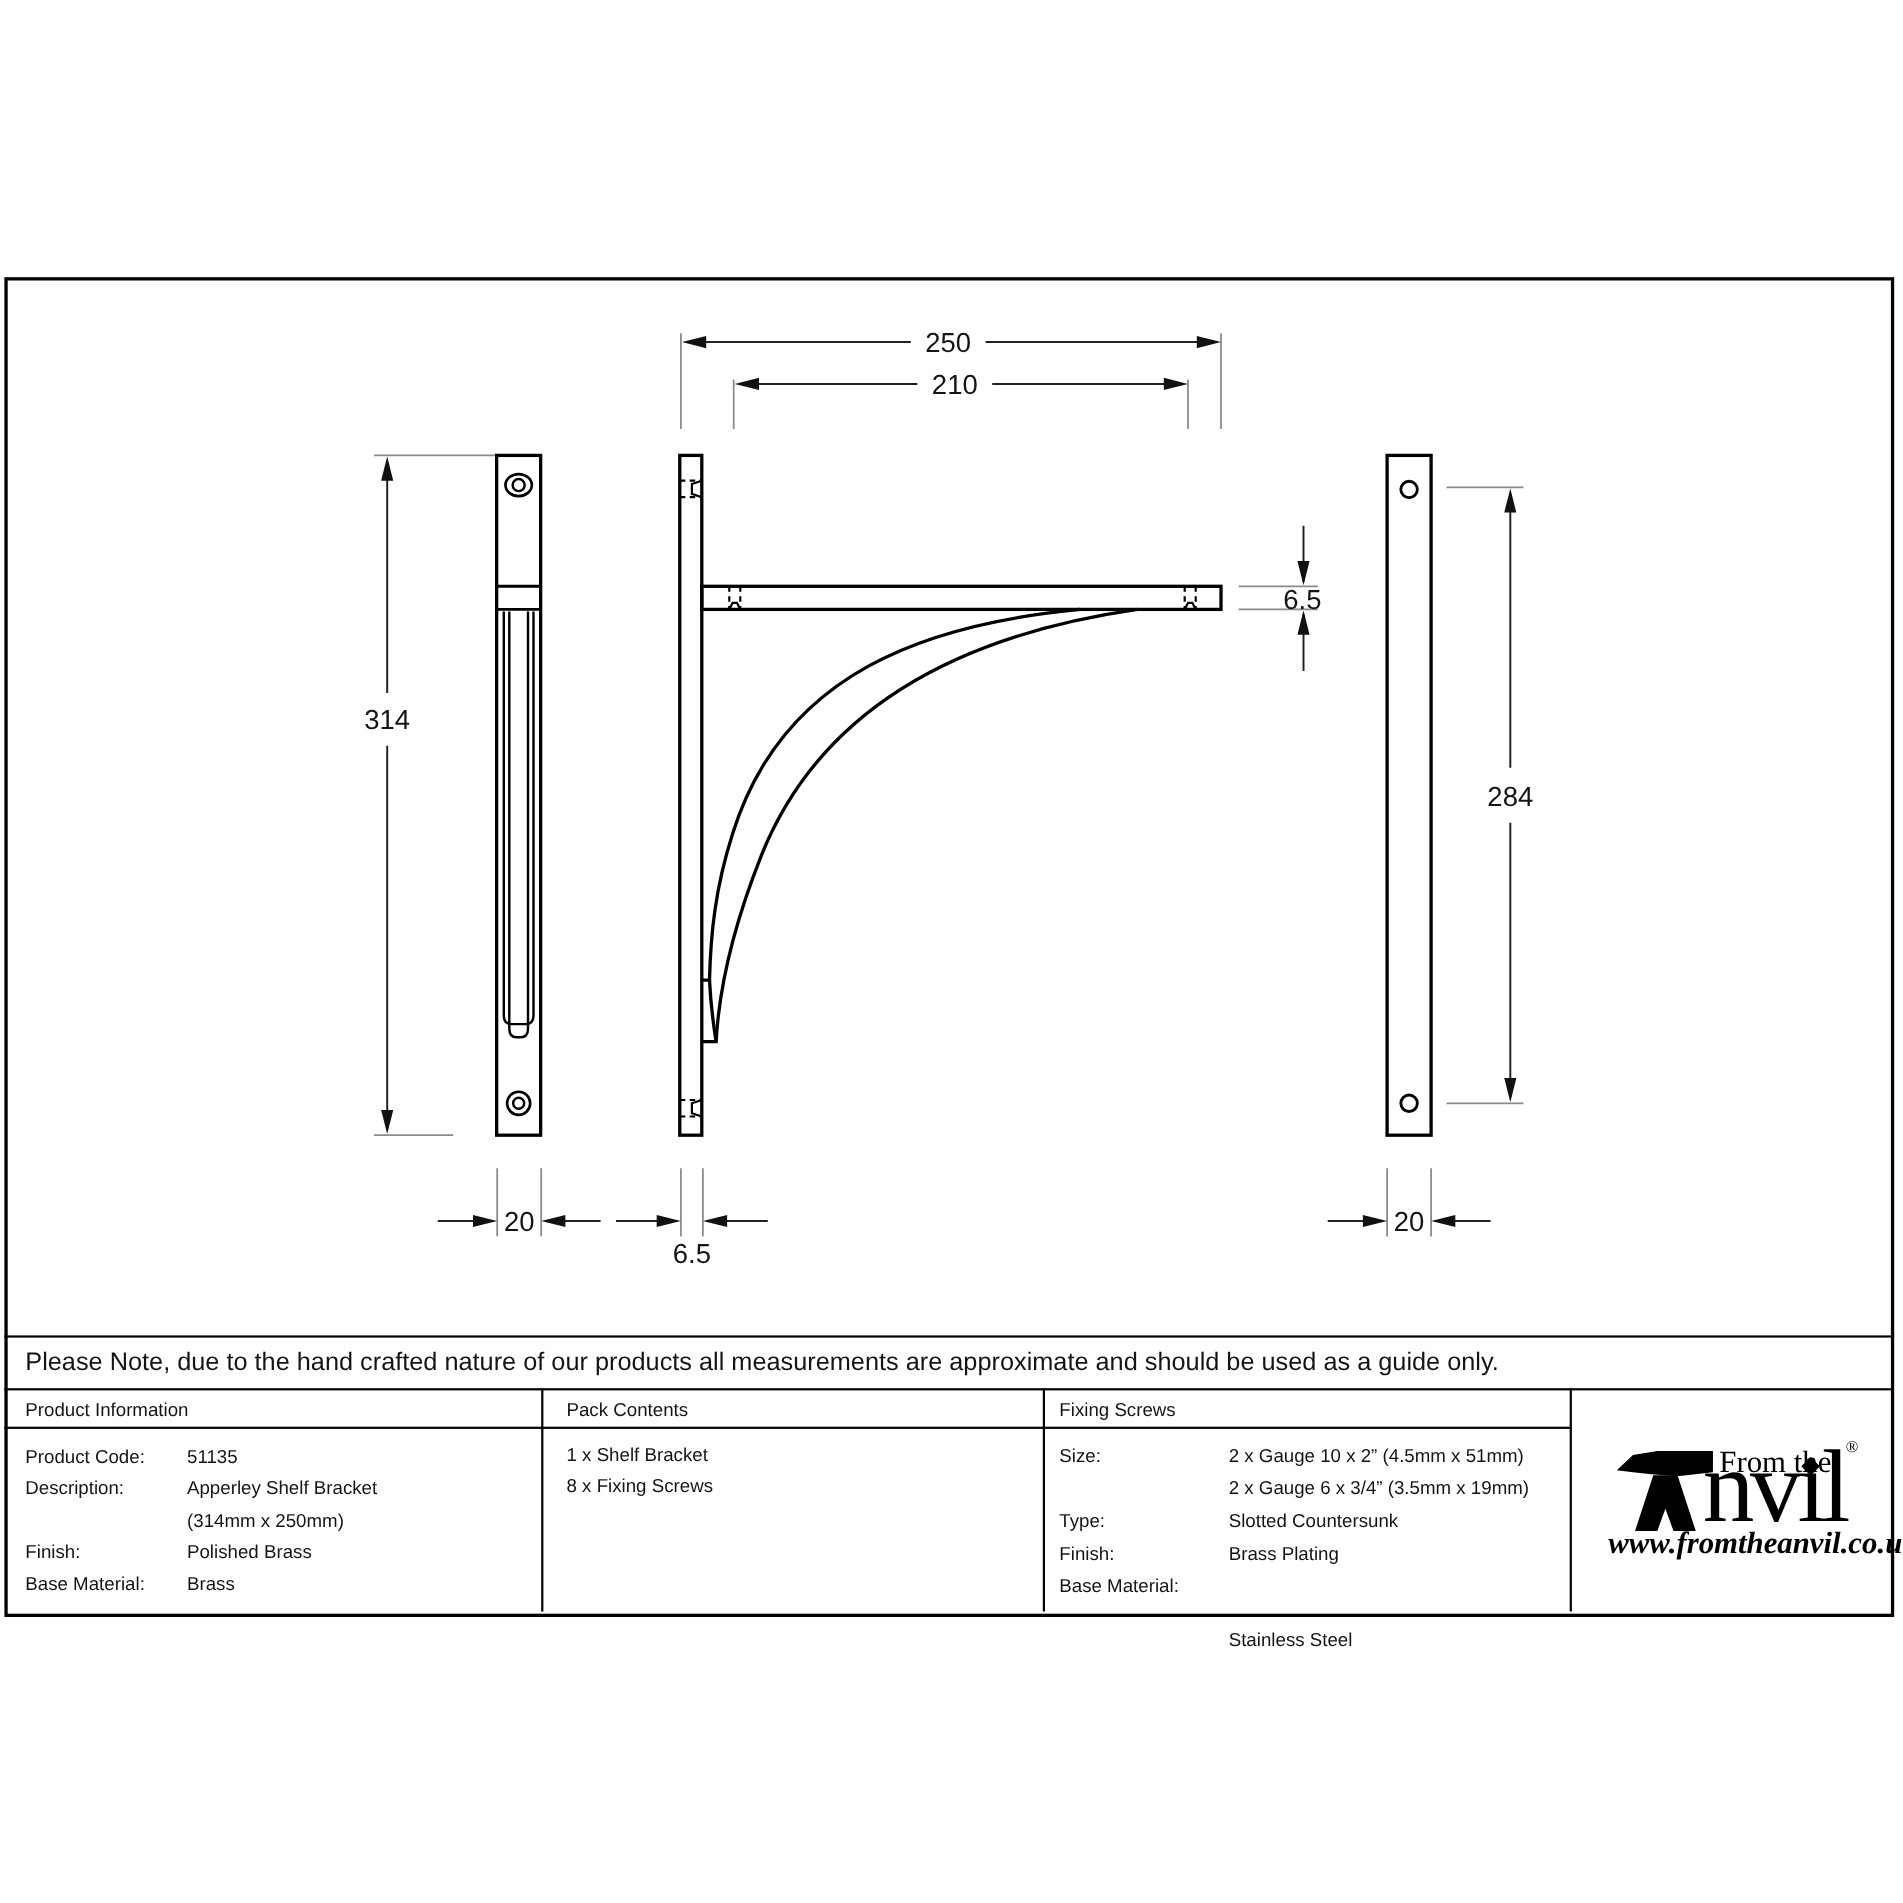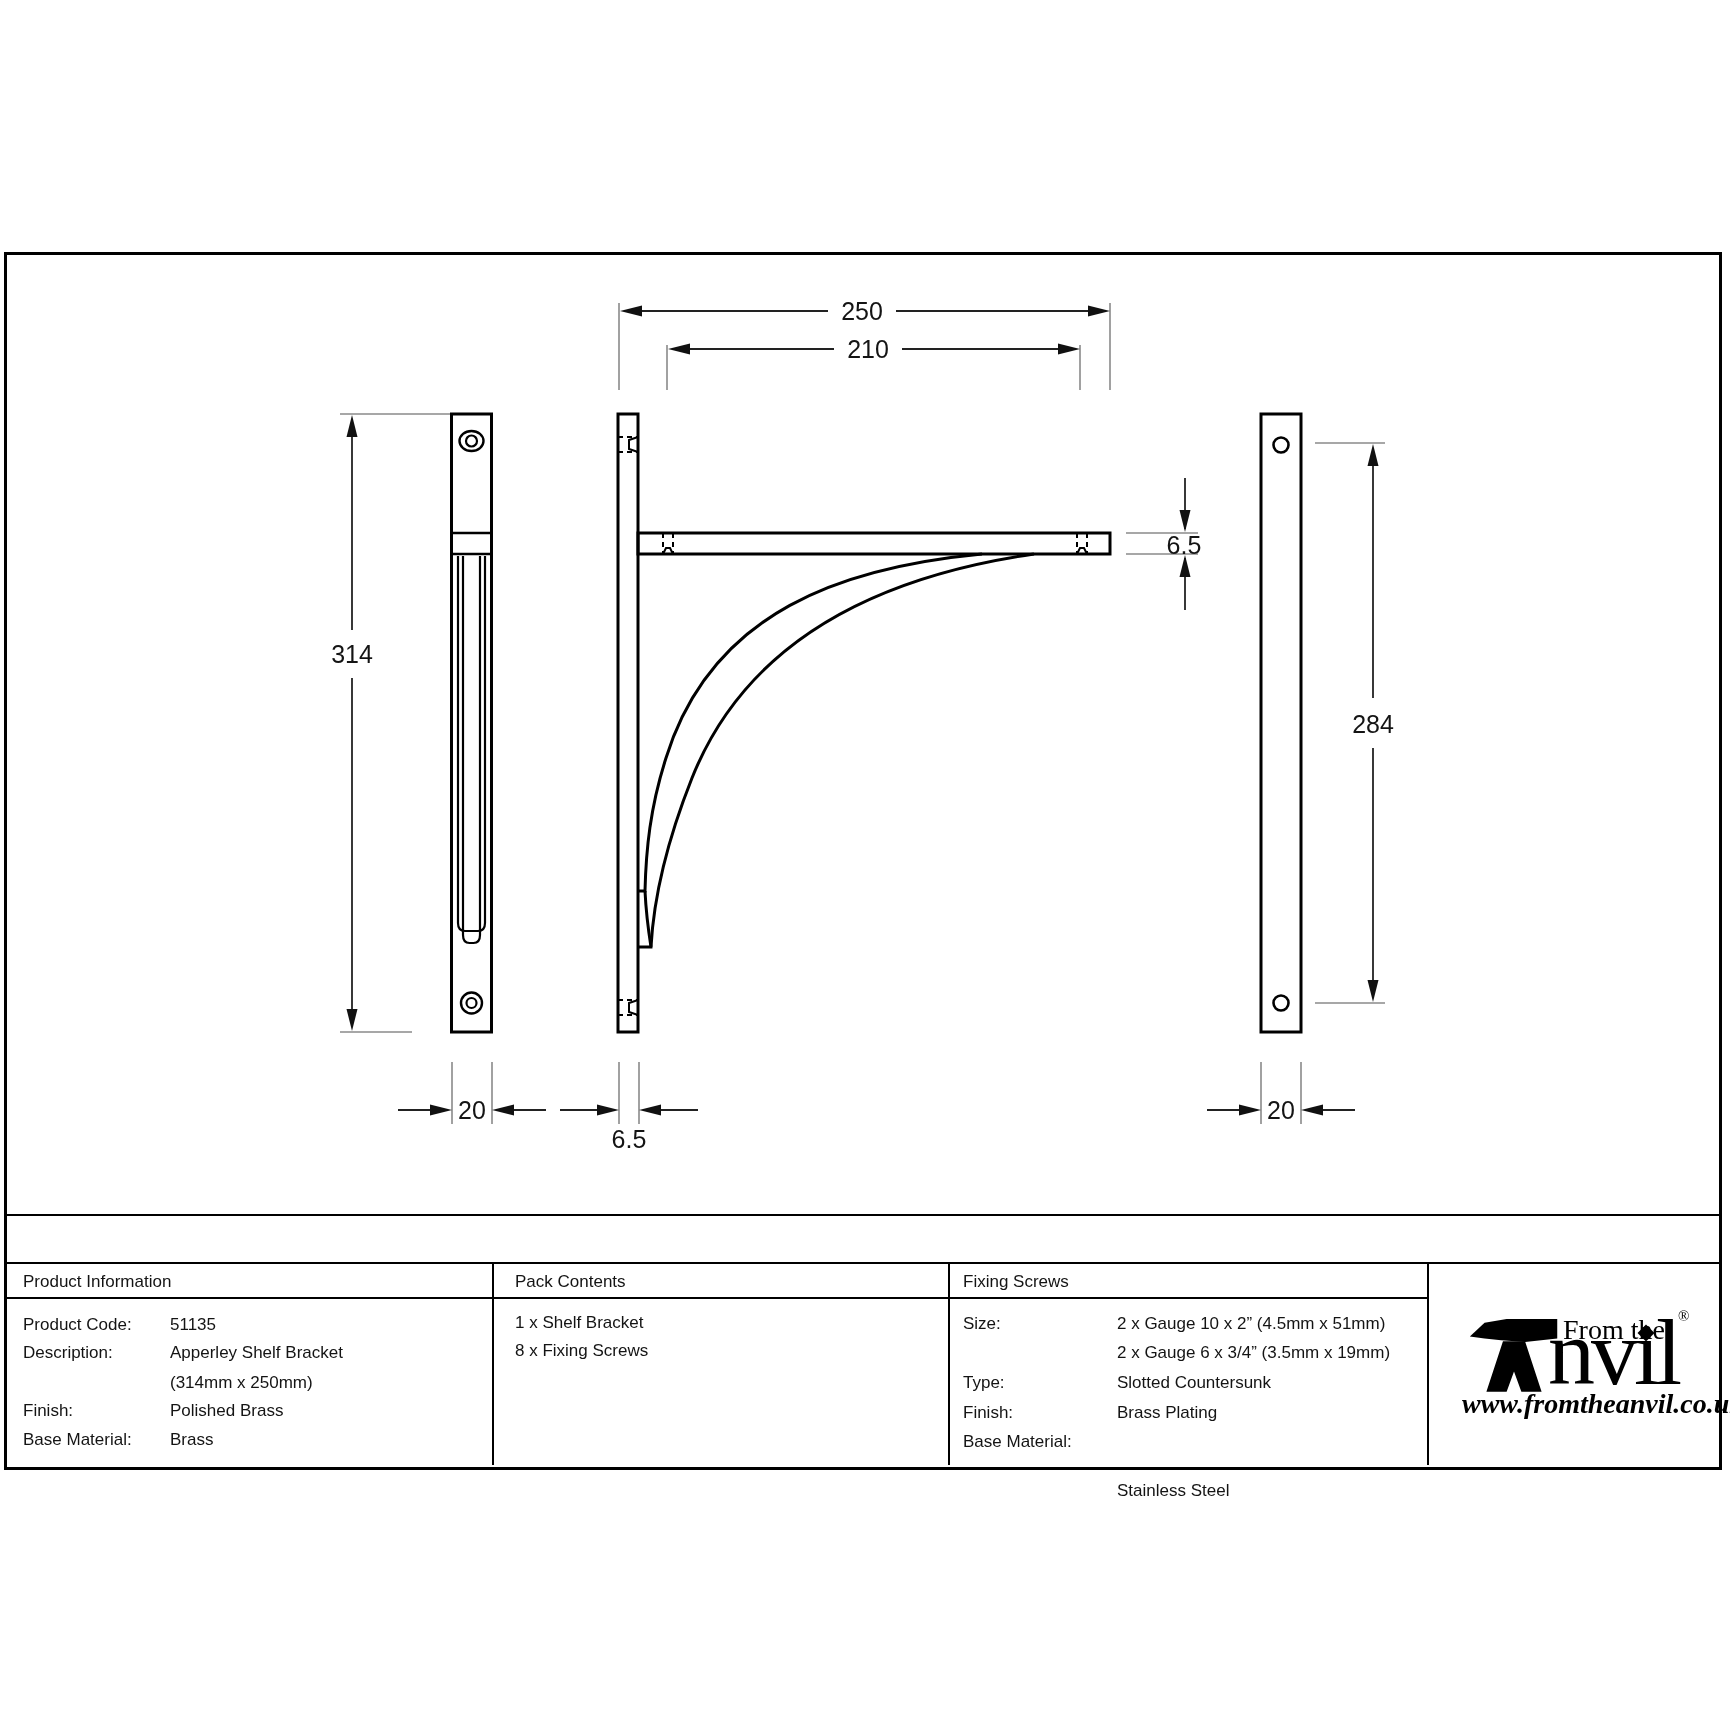--- a/index.html
+++ b/index.html
@@ -139,20 +139,21 @@
     </g>
 
     <g fill="none" stroke="#000">
       <rect x="1261" y="414" width="40" height="618" stroke-width="3"></rect>
       <circle cx="1281" cy="445" r="7.5" stroke-width="2.6"></circle>
       <circle cx="1281" cy="1003" r="7.5" stroke-width="2.6"></circle>
     </g>
   </svg>
 
   <div class="hline" style="left:4px;top:1214px;width:1715px;"></div>
+  <div class="note-text">Please Note, due to the hand crafted nature of our products all measurements are approximate and should be used as a guide only.</div>
 
   <div class="hline" style="left:4px;top:1262px;width:1715px;"></div>
   <div class="hline" style="left:4px;top:1297px;width:1424px;"></div>
   <div class="vline" style="left:492px;top:1262px;height:203px;"></div>
   <div class="vline" style="left:948px;top:1262px;height:203px;"></div>
   <div class="vline" style="left:1427px;top:1262px;height:203px;"></div>
 
   <div class="cell-text" style="left:23px;top:1269px;">Product Information</div>
   <div class="cell-text" style="left:515px;top:1269px;">Pack Contents</div>
   <div class="cell-text" style="left:963px;top:1269px;">Fixing Screws</div>

